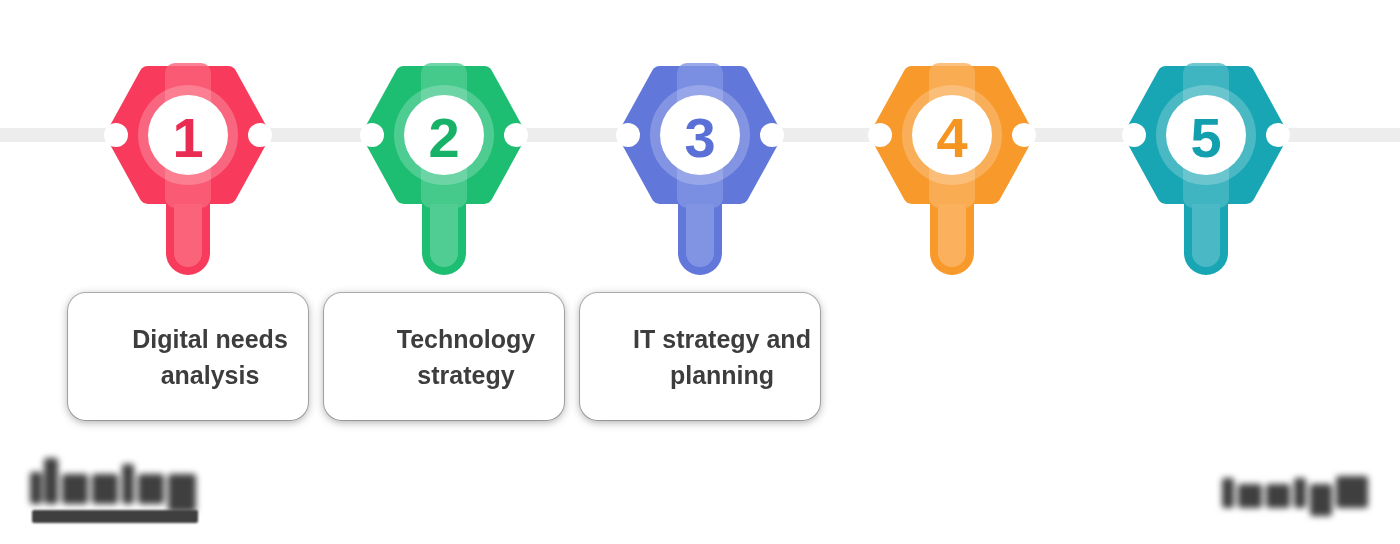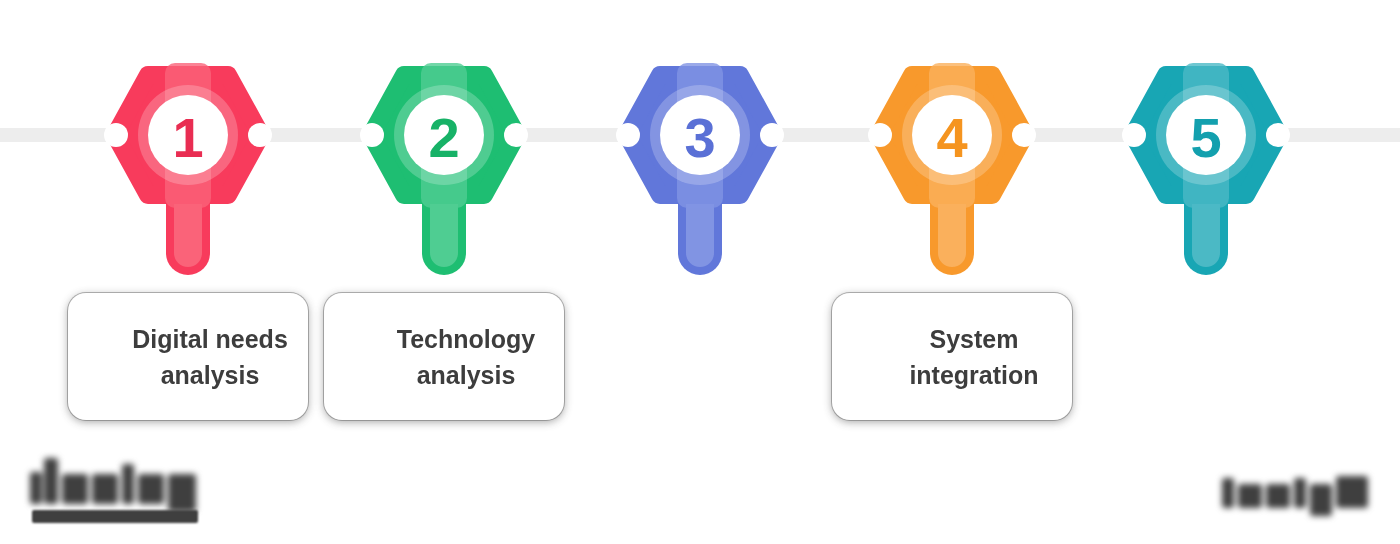--- a/index.html
+++ b/index.html
@@ -158,24 +158,24 @@
     <circle cx="100" cy="100" r="40" fill="#ffffff"></circle>
     <text x="100" y="102" text-anchor="middle" dominant-baseline="central" class="num" fill="#13a0ae">5</text>
     <circle cx="28" cy="100" r="12" fill="#ffffff"></circle>
     <circle cx="172" cy="100" r="12" fill="#ffffff"></circle>
   </svg>
 
   <div class="card" style="left:68px">
     <span class="label">Digital needs analysis</span>
   </div>
   <div class="card" style="left:324px">
-    <span class="label">Technology analysis</span>
+    <span class="label">Technology strategy</span>
   </div>
-  <div class="card" style="left:832px">
-    <span class="label">System integration</span>
+  <div class="card" style="left:580px">
+    <span class="label">IT strategy and planning</span>
   </div>
 
   <div class="logo-left">
     <div class="blob-row">
       <span class="b1"></span>
         <span class="b2"></span>
         <span class="b3"></span>
       <span class="b4"></span>
         <span class="b5"></span>
         <span class="b6"></span>

